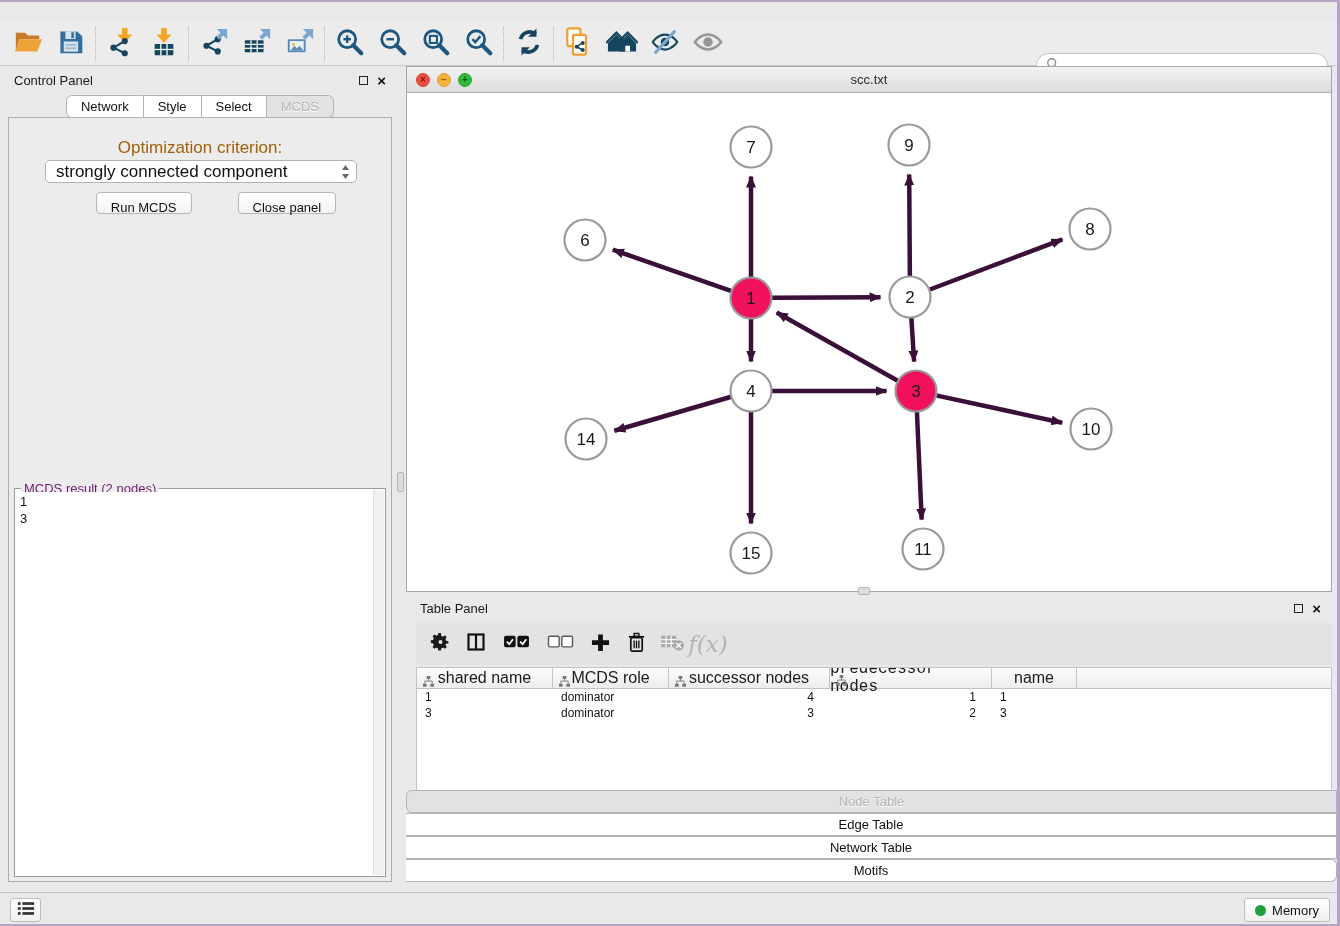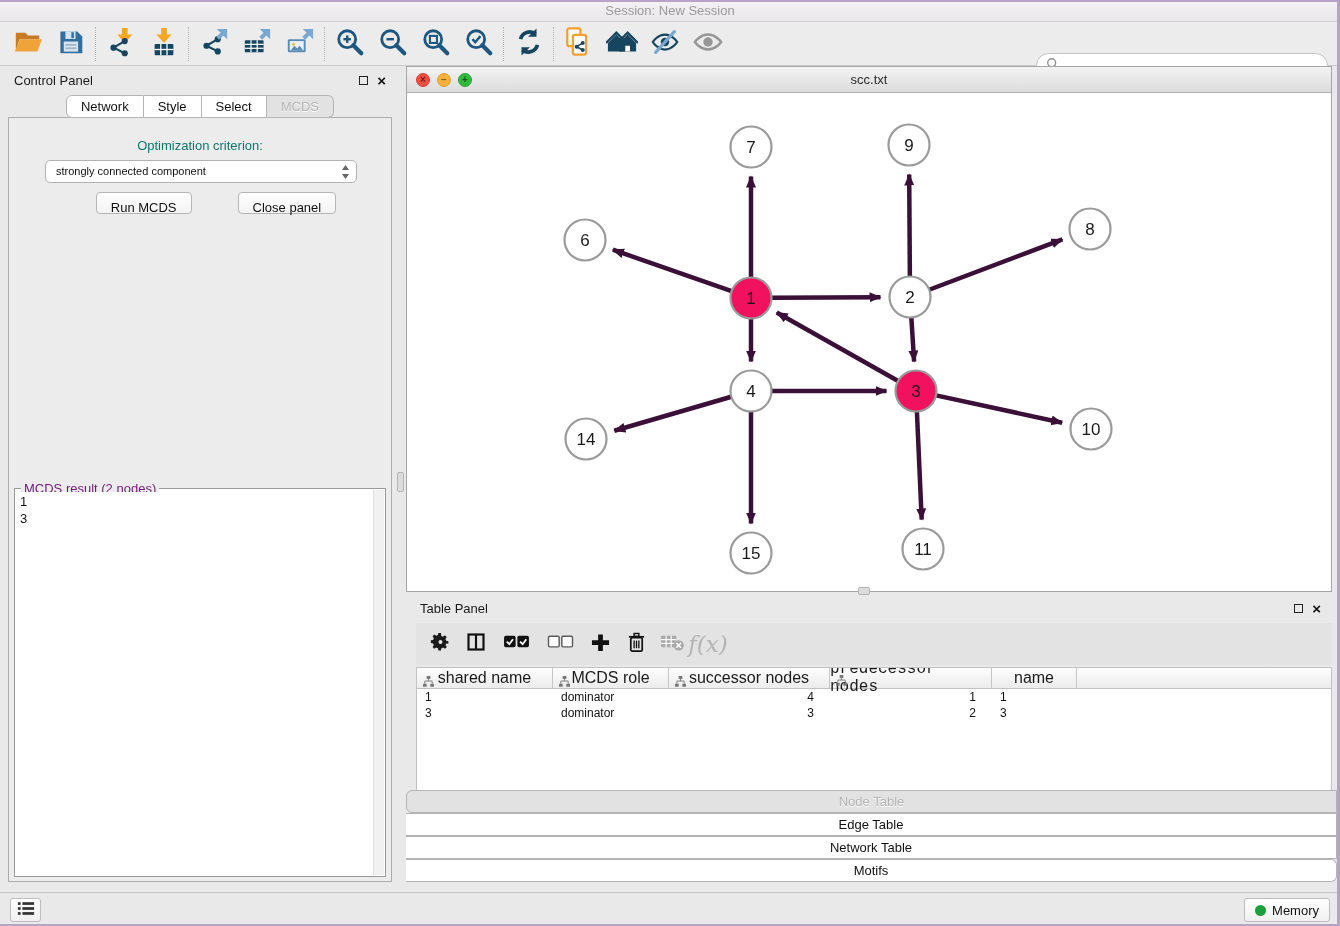--- a/index.html
+++ b/index.html
@@ -36,23 +36,23 @@
   #control-panel { position:absolute; left:0; top:66px; width:400px; height:826px; }
   #cp-header { position:absolute; left:0; top:0; width:100%; height:28px; display:flex; align-items:center;
     padding:0 14px; font-size:13px; color:#1a1a1a; justify-content:space-between; }
   #cp-body { position:absolute; left:8px; right:8px; top:51px; bottom:10px; border:1px solid #adadad; background:#ececec; }
   #cp-tabs { position:absolute; left:0; top:29px; width:100%; display:flex; justify-content:center; z-index:2; }
   .tab { height:23px; line-height:21px; padding:0 14px; font-size:13px; background:#fff; border:1px solid #b4b4b4;
     border-left:none; color:#111; text-align:center; }
   .tab:first-child { border-left:1px solid #b4b4b4; border-radius:6px 0 0 6px; }
   .tab:last-child { border-radius:0 6px 6px 0; }
   .tab.selected { background:#e2e2e2; color:#b4b4b4; text-shadow:0 1px 0 #fff; }
-  #opt-label { position:absolute; left:0; top:20px; width:100%; text-align:center; font-size:13px; color:#0f766e; }
+  #opt-label { position:absolute; left:0; top:20px; width:100%; text-align:center; font-size:17px; color:#a16207; }
   #opt-select { position:absolute; left:36px; top:42px; width:312px; height:23px; background:#fff;
-    border:1px solid #b2b2b2; border-radius:5px; font-size:11px; line-height:21px; padding-left:10px; color:#111; }
+    border:1px solid #b2b2b2; border-radius:5px; font-size:17px; line-height:21px; padding-left:10px; color:#111; }
   #opt-select .stepper { position:absolute; right:6px; top:3px; }
   .cp-buttons { position:absolute; left:0; top:74px; width:100%; display:flex; justify-content:center; gap:14px; }
   .btn { height:22px; background:linear-gradient(#ffffff,#f3f3f3); border:1px solid #b5b5b5; border-radius:4px;
     font-size:13px; padding:7px 14px; color:#111; font-family:"Liberation Sans",sans-serif;margin-left:32px; }
   #mcds-fieldset { position:absolute; left:5px; right:5px; top:370px; bottom:4px;
     border:1px solid #9a9a9a; padding:0; background:#fff; }
   #mcds-legend { position:absolute; top:-8px; left:6px; background:#ececec; padding:0 3px; font-size:13px; color:#701a75; }
   #mcds-result-text { position:absolute; left:1px; top:3px; right:12px; bottom:1px; background:#fff;
     font-size:13px; line-height:17px; padding:1px 0 0 4px; white-space:pre; color:#111; }
   #mcds-scroll { position:absolute; right:1px; top:1px; bottom:1px; width:11px; background:#f1f1f1; border-left:1px solid #e0e0e0; }
@@ -102,23 +102,20 @@
   #memory-dot { width:11px; height:11px; border-radius:50%; background:#1e9e3c; }
 </style>
 </head>
 <body>
 
 <div id="app">
   <div class="frame frame-top"></div>
   <div class="frame frame-right"></div>
   <div class="frame frame-bottom"></div>
 
-  <div id="titlebar">
-    <span>Session: New Session</span>
-  </div>
 
   <div id="toolbar">
     <div id="toolbar-icons" style="display:flex;align-items:center;">
         <div class="tb-btn">
           <span><svg width="30" height="30" viewBox="0 0 32 32">
               <path d="M3 6h10l3 3h12v4H7L3 25z" fill="#c77b24"></path>
               <path d="M2 26l5.5-13H31l-5 13z" fill="#f0a339"></path>
             </svg></span>
         </div>
         <div class="tb-btn">

